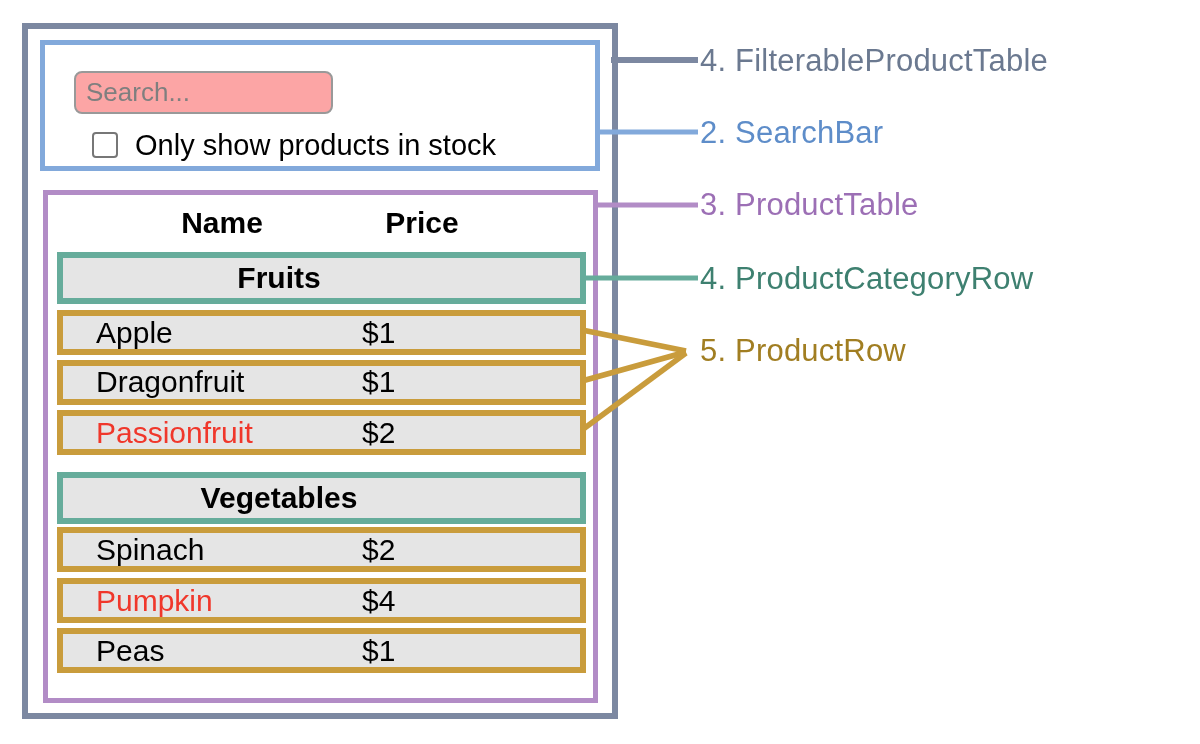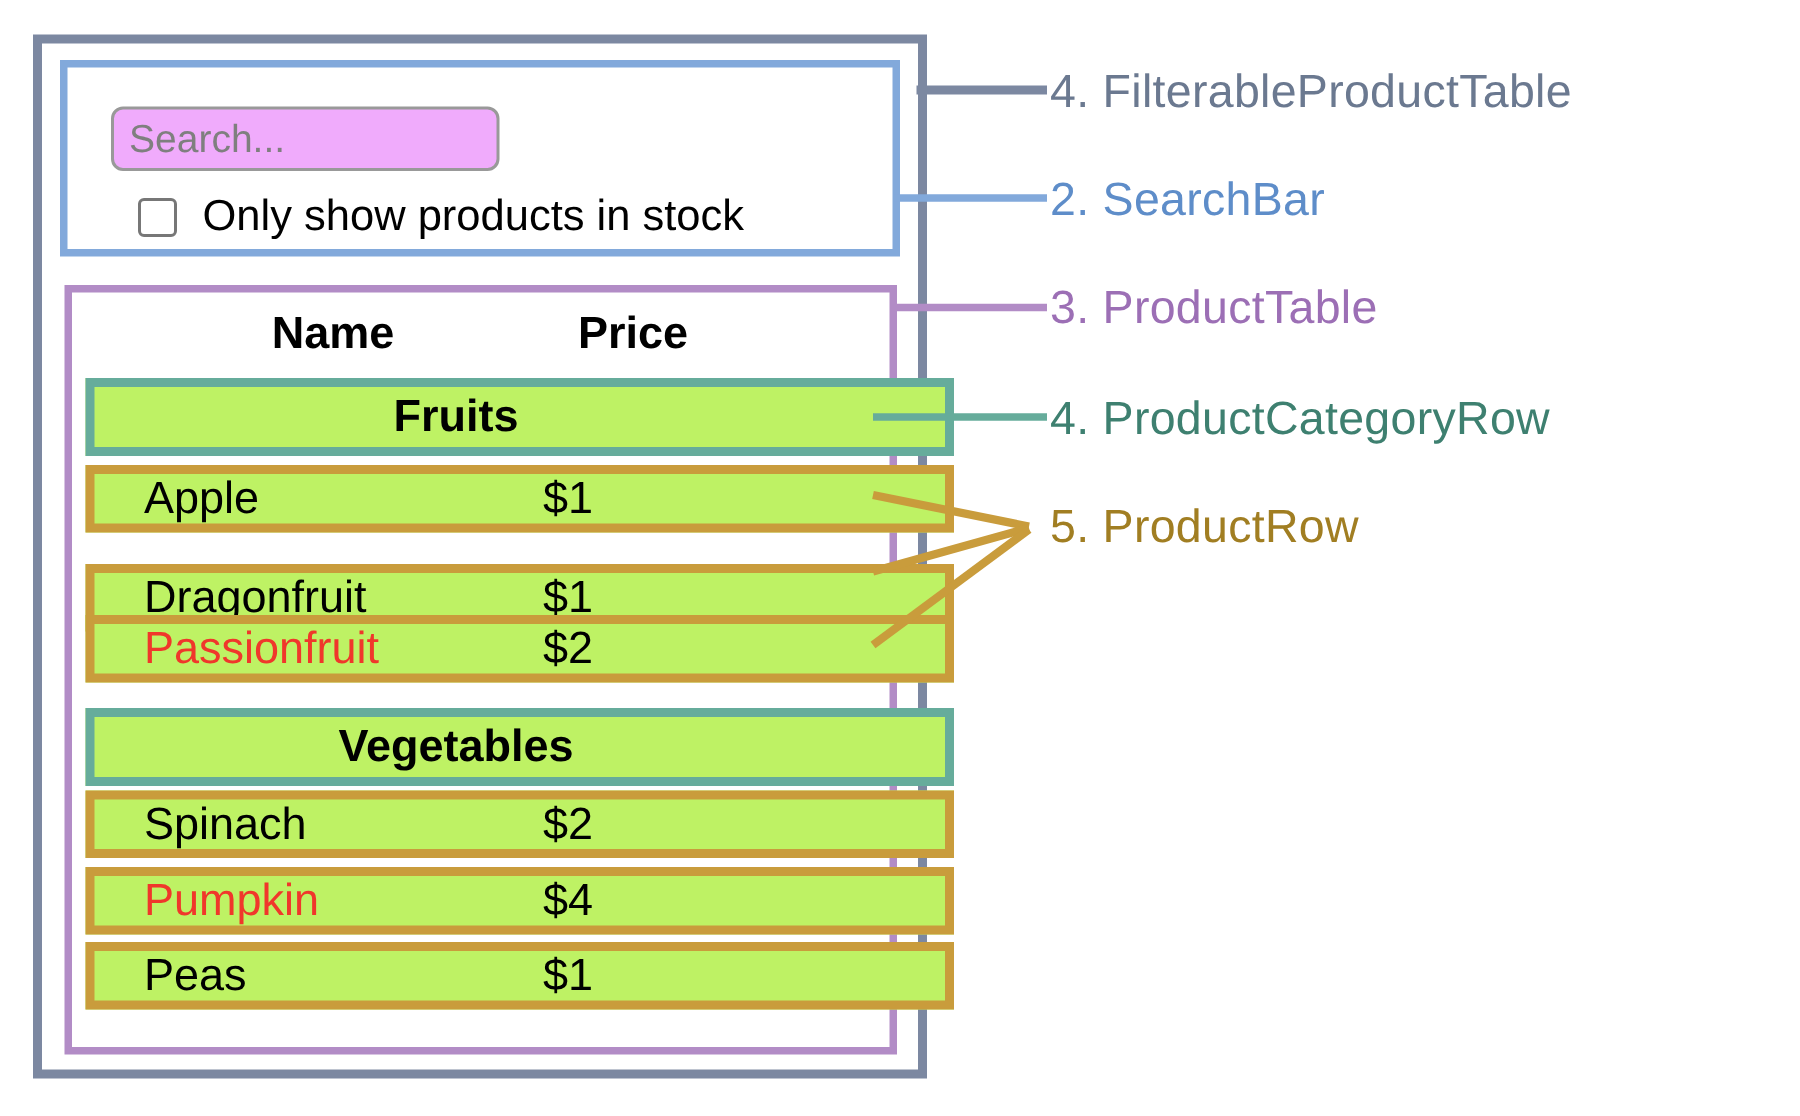--- a/index.html
+++ b/index.html
@@ -25,21 +25,21 @@
     border:5px solid var(--purple);
   }
   
   .search-input{
     position:absolute;left:74px;top:71px;width:259px;height:43px;
     box-sizing:border-box;
     border:2px solid var(--input-border);
     border-radius:8px;
     padding:4px 10px;
     font-family:"Liberation Sans", sans-serif;
-    font-size:26px;color:#333;background:#f0abfc;outline:none;
+    font-size:26px;color:#333;background:#fca5a5;outline:none;
   }
   .search-input::placeholder{color:var(--placeholder);opacity:1;}
   .checkbox{
     position:absolute;left:92px;top:132px;width:26px;height:26px;
     box-sizing:border-box;
     border:2.5px solid var(--checkbox-border);
     border-radius:4px;background:#fff;cursor:pointer;
   }
   .checkbox-label{
     position:absolute;left:135px;top:145px;
@@ -48,40 +48,40 @@
   }
   
   .col-header{
     position:absolute;top:206px;
     font-size:30px;font-weight:bold;color:var(--text);
     transform:translateX(-50%);white-space:nowrap;
   }
   .col-header.name{left:222px;}
   .col-header.price{left:422px;text-align:center;}
   .t-row{
-    position:absolute;left:57px;width:579px;height:45px;
+    position:absolute;left:57px;width:529px;height:45px;
     box-sizing:border-box;border:6px solid var(--gold);
-    background:#bef264;display:flex;align-items:center;
+    background:#e5e5e5;display:flex;align-items:center;
   }
   .t-row.category{
     height:52px;border-color:var(--teal);
   }
   .cat-label{
     width:100%;text-align:center;padding-right:85px;box-sizing:border-box;
     font-size:30px;font-weight:bold;color:var(--text);
   }
   .cell-name{
     margin-left:33px;font-size:30px;color:var(--text);white-space:nowrap;
   }
   .cell-price{
     position:absolute;left:299px;font-size:30px;color:var(--text);white-space:nowrap;
   }
   .row-fruits{top:252px;}
   .row-apple{top:310px;}
-  .row-dragonfruit{top:376px;}
+  .row-dragonfruit{top:360px;align-items:flex-end;}
   .row-passionfruit{top:410px;}
   .row-vegetables{top:472px;}
   .row-spinach{top:527px;}
   .row-pumpkin{top:578px;}
   .row-peas{top:628px;}
   
   .lines-overlay{
     position:absolute;left:0;top:0;width:1200px;height:744px;
     pointer-events:none;z-index:5;
   }

